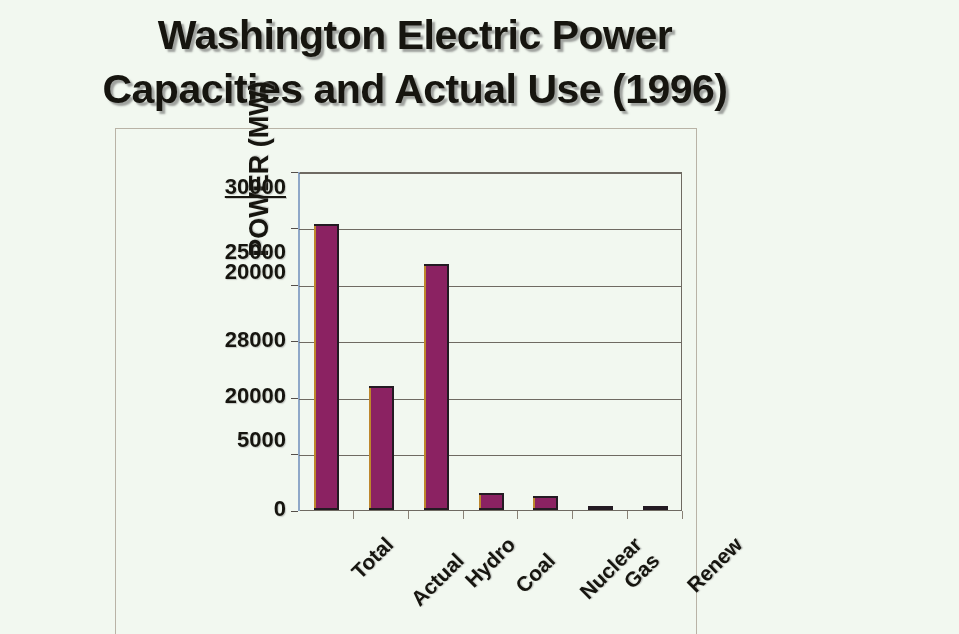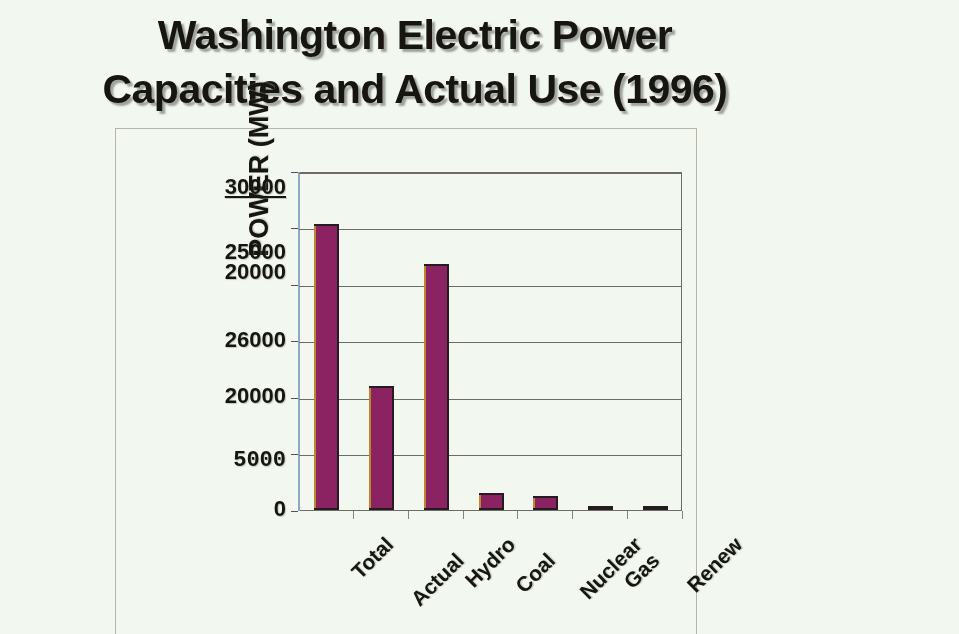--- a/index.html
+++ b/index.html
@@ -156,23 +156,23 @@
 
 <div id="slide-title">Washington Electric Power
 Capacities and Actual Use (1996)</div>
 
 <div id="chart-frame">
 
   <div id="yaxis-title">POWER (MW)</div>
 
   <div id="ytick-labels">
       <div class="ytick-label" style="top: 367px;">0</div>
-      <div class="ytick-label" style="top: 319px; font-family: Liberation Mono, monospace;">5000</div>
+      <div class="ytick-label" style="top: 298px;">5000</div>
       <div class="ytick-label" style="top: 254px;">20000</div>
-      <div class="ytick-label" style="top: 197.5px;">26000</div>
+      <div class="ytick-label" style="top: 197.5px;">28000</div>
       <div class="ytick-label" style="top: 130px; margin-left: 48px;">20000</div>
       <div class="ytick-label" style="top: 98px; margin-top: 12px;">25000</div>
       <div class="ytick-label" style="top: 45px; text-decoration: underline;">30000</div>
     </div>
 
   <div id="plot-area">
     <div class="axis-left-accent"></div>
 
   <div class="gridline" style="top: 282px;"></div>
       <div class="gridline" style="top: 225.5px;"></div>

